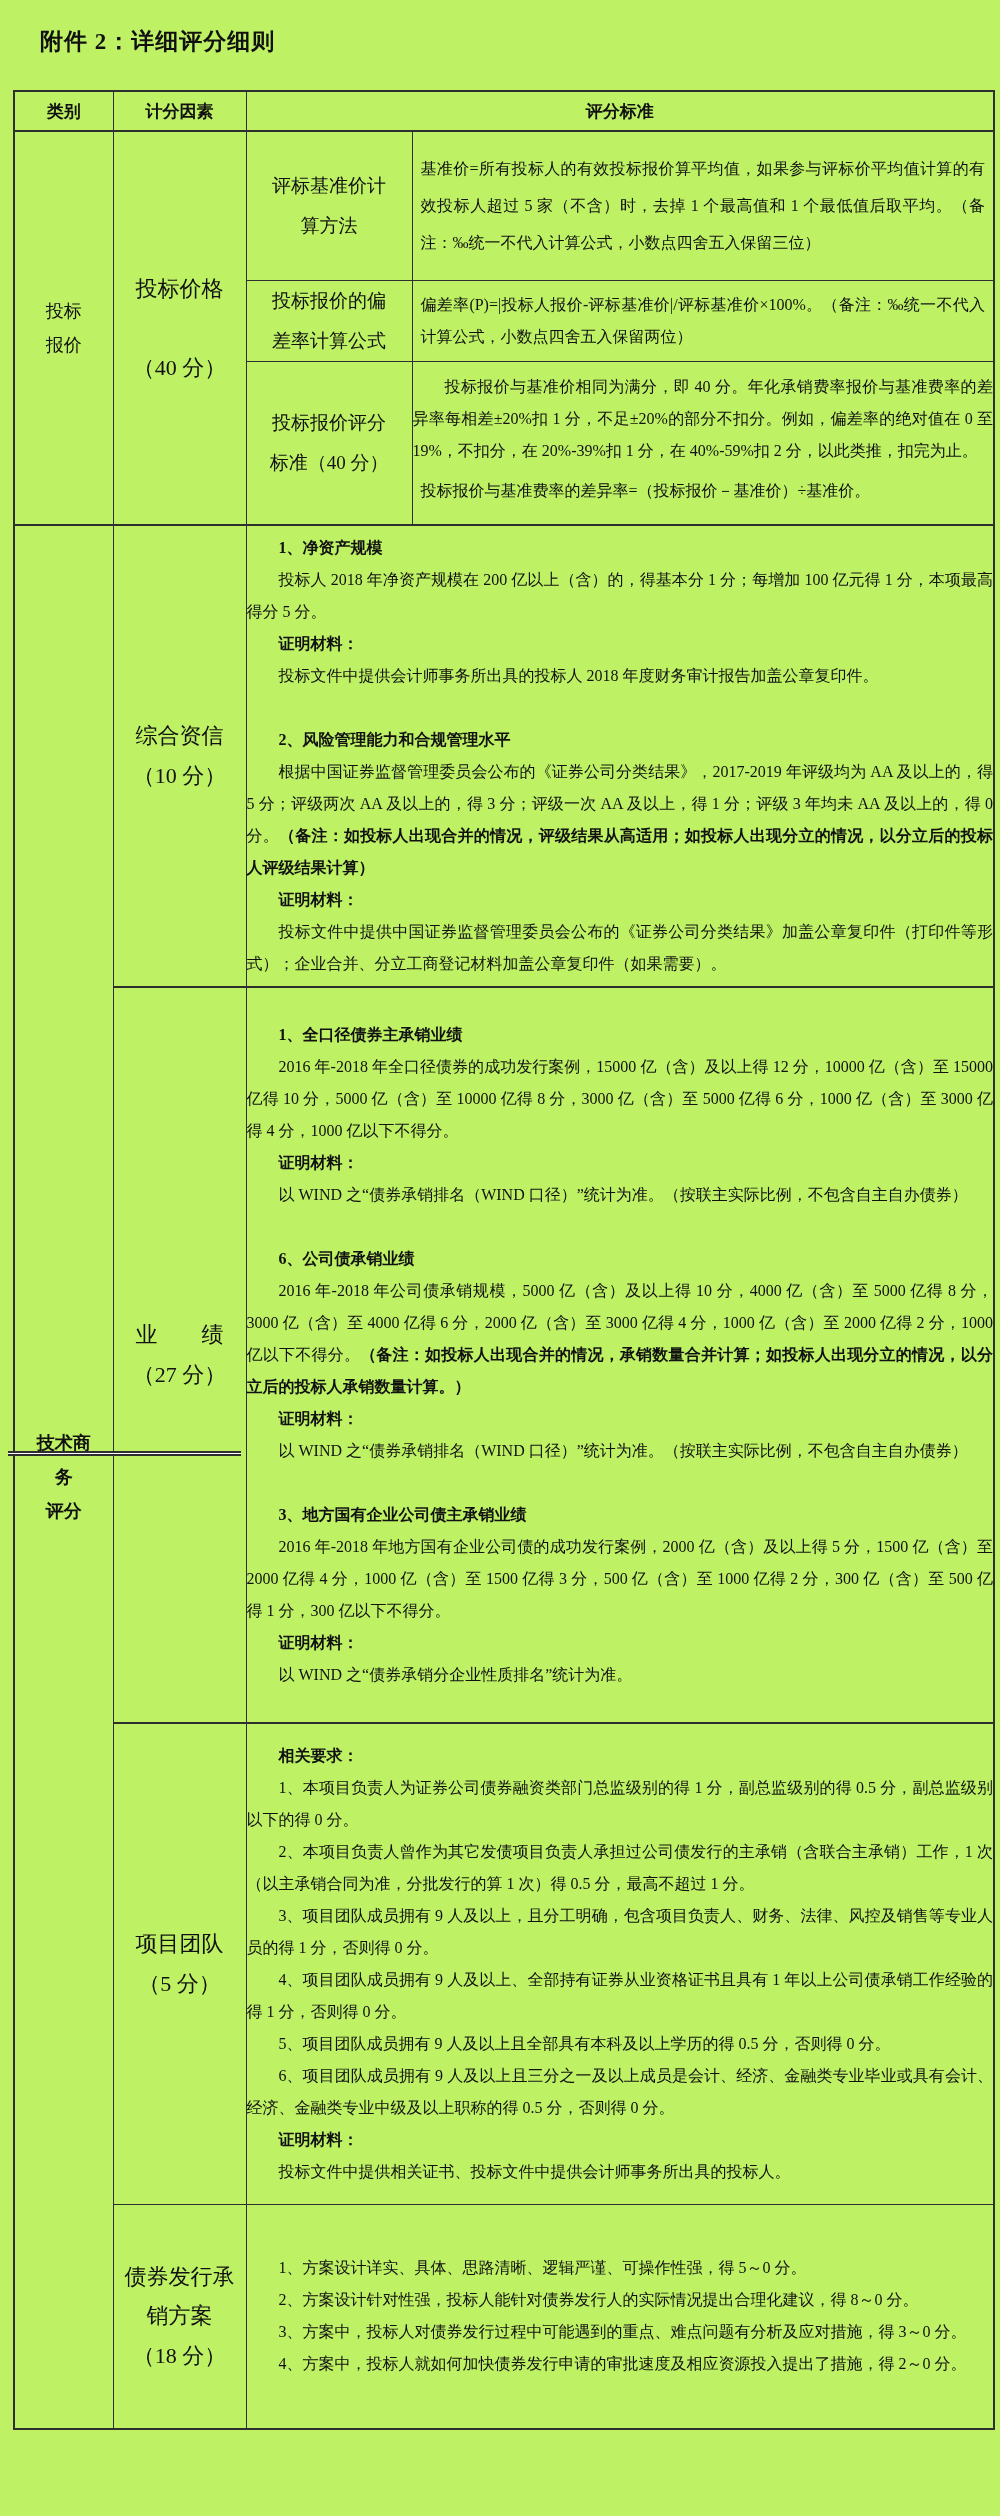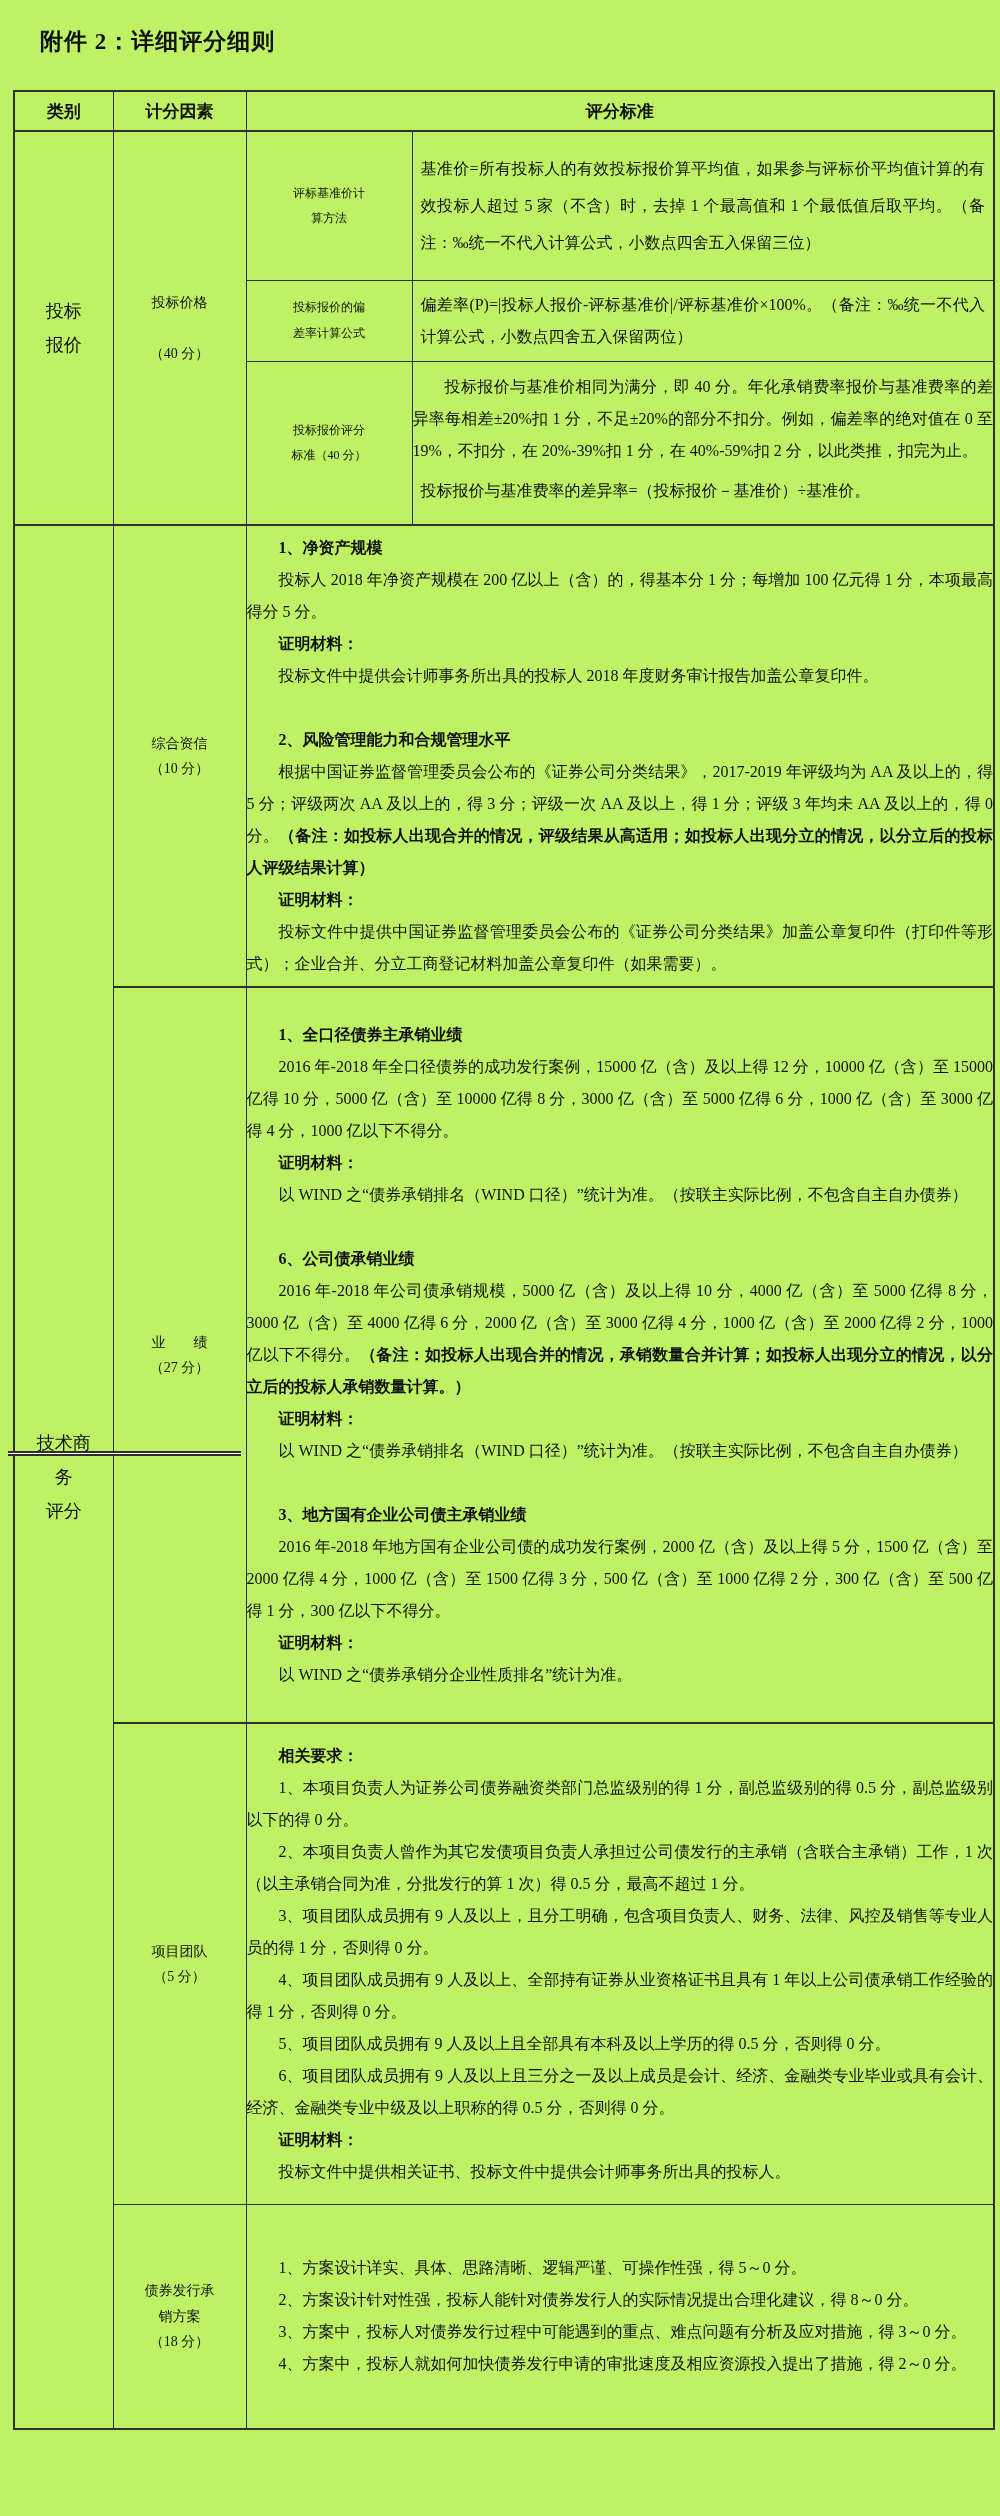--- a/index.html
+++ b/index.html
@@ -30,35 +30,35 @@
   tr.head td{
     height:38px;
     font-size:17px;font-weight:bold;text-align:center;
     border-bottom:2px solid #2f2f2f;
   }
   td.cat,td.factor,td.sub{
     text-align:center;
     white-space:pre-line;
   }
   td.cat{font-size:18px;line-height:1.9;}
-  td.factor{font-size:14px;line-height:1.8;}
-  td.sub{font-size:12px;line-height:2.1;text-align:center;}
+  td.factor{font-size:22px;line-height:1.8;}
+  td.sub{font-size:19px;line-height:2.1;text-align:center;}
   td.content{
     font-size:16px;line-height:32px;
     text-align:justify;
     padding:4px 10px;
   }
   td.content.lh-lg{line-height:37px;}
   .p{ text-indent:2em; margin:0; }
   .p-flush{ text-indent:0; margin:8px; }
   .h{ text-indent:2em; font-weight:bold; margin:0; }
   .gap{ margin-top:32px; }
   .note{ font-weight:bold; }
   tr.major-top td{ border-top:2px solid #2f2f2f;margin-top:41px; }
-  td.lift-tech{ padding-bottom:130px; }
+  td.lift-tech{ padding-bottom:130px;font-weight:bold; }
   td.lift-perf{ padding-bottom:250px; }
   
   #page-break-line{
     position:absolute;left:8px;top:1451px;width:233px;height:5px;
     background:#ffffff;
     border-top:2px solid #2f2f2f;
     border-bottom:2px solid #2f2f2f;
     box-sizing:border-box;
   }
 </style>

